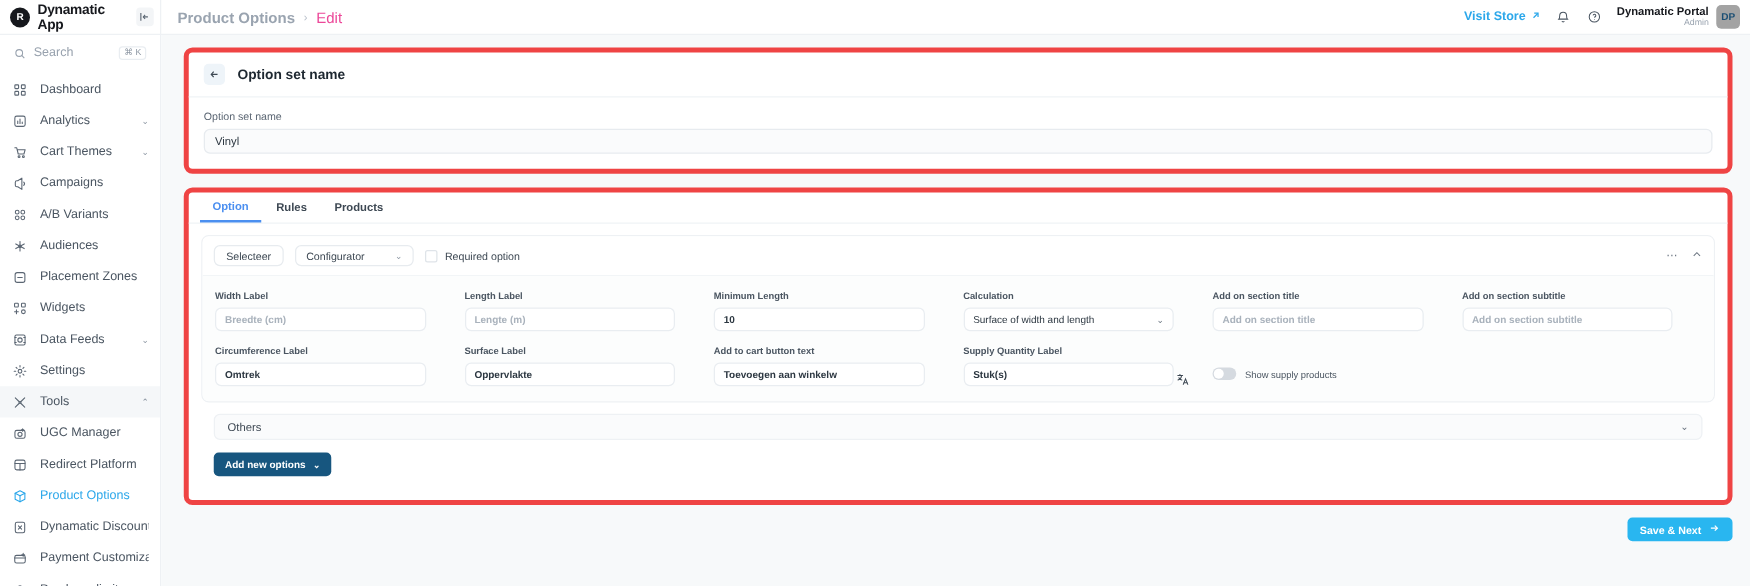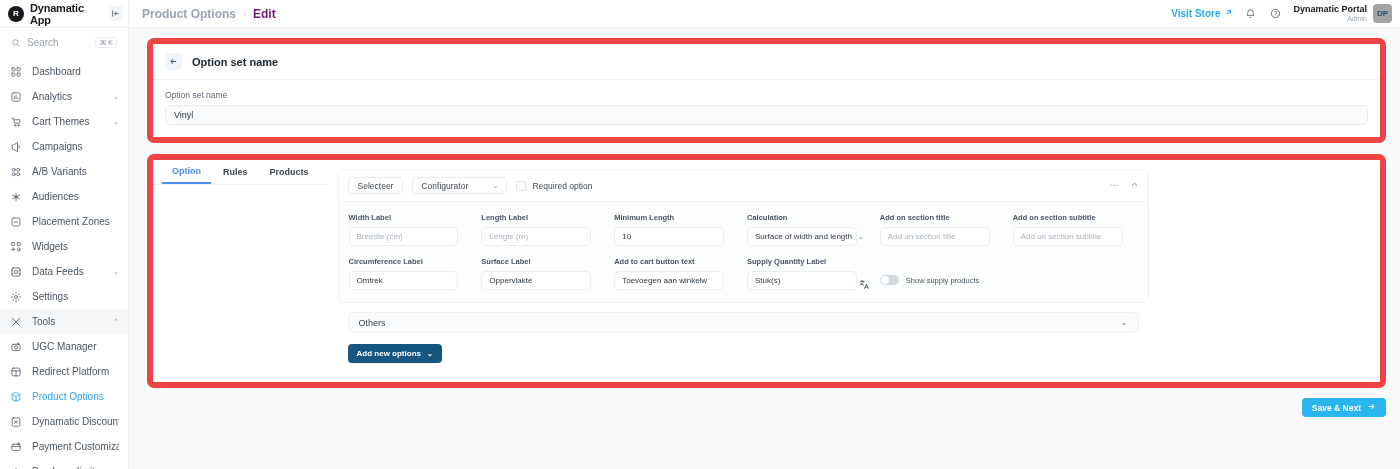--- a/index.html
+++ b/index.html
@@ -39,21 +39,21 @@
     background: #f3f5f7;
     display: flex; align-items: center; justify-content: center;
     font-size: 8px; color: #5b6673; cursor: pointer;
   }
   .breadcrumb {
     display: flex; align-items: center; gap: 7px;
     padding-left: 13px; font-size: 12px;
   }
   .bc-parent { color: #9aa4b0; font-weight: bold; }
   .bc-sep { color: #b9c1cb; font-size: 9px; }
-  .bc-current { color: #701a75; font-weight: bold; }
+  .bc-current { color: #ec4899; font-weight: normal; }
 
   .topbar-right {
     margin-left: auto; display: flex; align-items: center; gap: 10px;
     padding-right: 8px;
   }
   .visit-store {
     display: flex; align-items: center; gap: 4px;
     color: #2ba7ea; font-size: 10px; font-weight: bold; cursor: pointer;
   }
   .tb-icon {
@@ -108,21 +108,21 @@
   .nav-item.expanded { background: #f5f7f9; }
 
   
   .main {
     flex: 1; background: #f7f9fa;
     padding: 10px 14px 0 18px;
     overflow: hidden;
   }
   .card {
     background: #fff;
-    border: 6px solid #ef4444;
+    border: 4px solid #ef4444;
     border-radius: 7px;
   }
 
   
   .header-card { margin-bottom: 11px; }
   .hc-top {
     display: flex; align-items: center; gap: 10px;
     padding: 9px 12px; border-bottom: 1px solid #f0f3f6;
   }
   .back-btn {
@@ -137,21 +137,21 @@
   .text-input {
     height: 20px; border: 1px solid #e7ebef; border-radius: 5px;
     background: #fafbfc;
     display: flex; align-items: center;
     padding: 0 8px; font-size: 9px; color: #2c3741;
     cursor: text;
   }
   .text-input.wide { width: 100%; }
 
   
-  .tabs-card { display: flex; flex-direction: row; }
+  .tabs-card { display: flex; flex-direction: column; }
   .tabs {
     display: flex; align-items: flex-end; gap: 2px;
     padding: 0 9px; border-bottom: 1px solid #f0f3f6;
     height: 25px;
   }
   .tab {
     font-size: 9px; color: #3d4853; font-weight: bold;
     padding: 0 10px; height: 25px;
     display: flex; align-items: center; cursor: pointer;
   }
@@ -200,21 +200,21 @@
   }
   .grid-row:last-child { margin-bottom: 0; }
   .cell .c-label { font-size: 7.5px; color: #4a5561; font-weight: bold; margin-bottom: 5px; white-space: nowrap; }
   .c-input {
     height: 19px; border: 1px solid #e9edf1; border-radius: 5px;
     background: #fff; display: flex; align-items: center;
     padding: 0 7px; font-size: 8px; color: #2c3741;
     overflow: hidden; white-space: nowrap; cursor: text;
   }
   .c-input.ph { color: #a9b2bc; }
-  .c-input.sm { width: 88%; }
+  .c-input.sm { width: 88%; font-weight: bold; }
   .c-select {
     height: 19px; border: 1px solid #e9edf1; border-radius: 5px;
     background: #fff; display: flex; align-items: center;
     justify-content: space-between; gap: 6px;
     padding: 0 7px; font-size: 8px; color: #2c3741;
     cursor: pointer; white-space: nowrap;
   }
   .c-select.sm { width: 88%; }
   .c-select .caret { font-size: 7px; color: #6b7581; }
   .input-with-icon { display: flex; align-items: flex-end; gap: 2px; }

